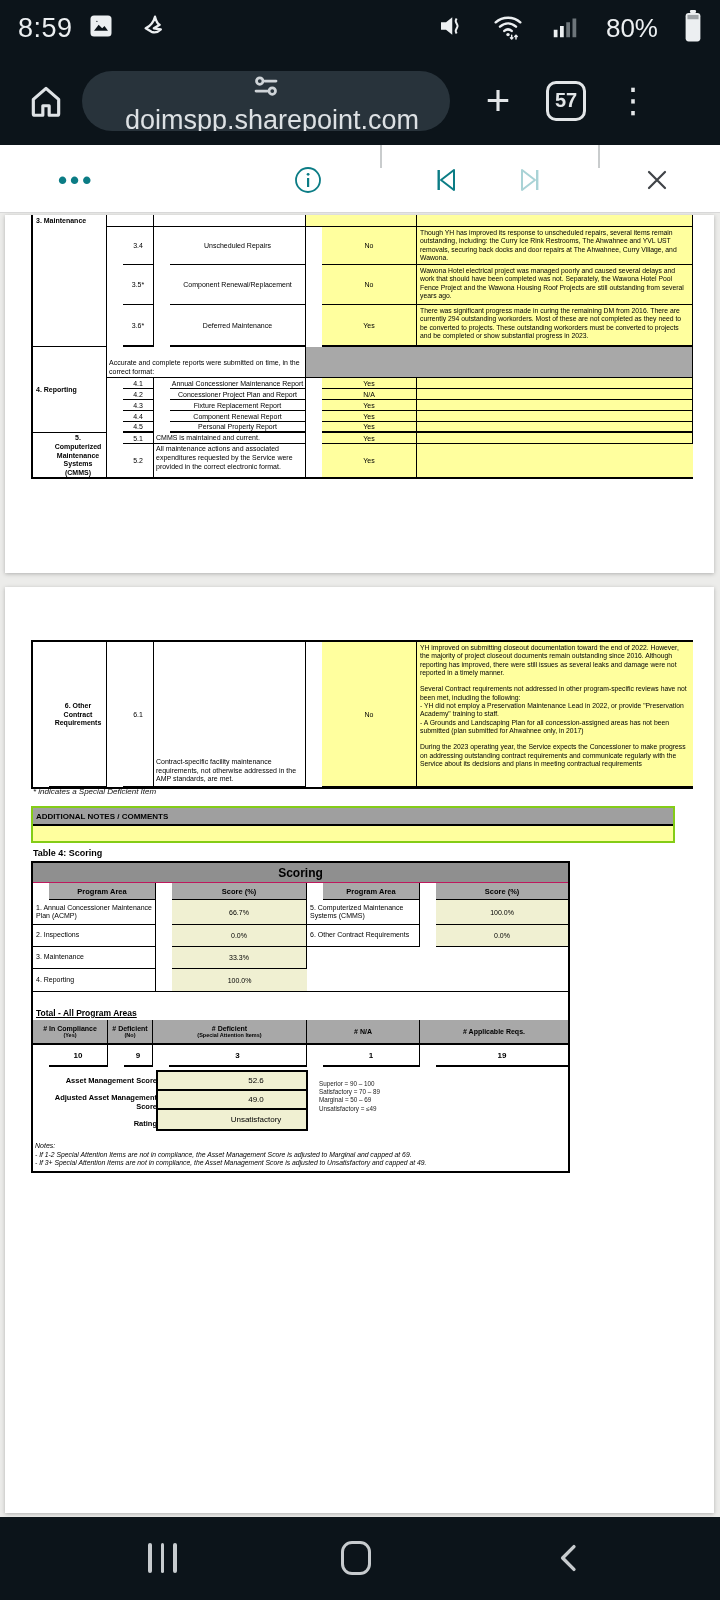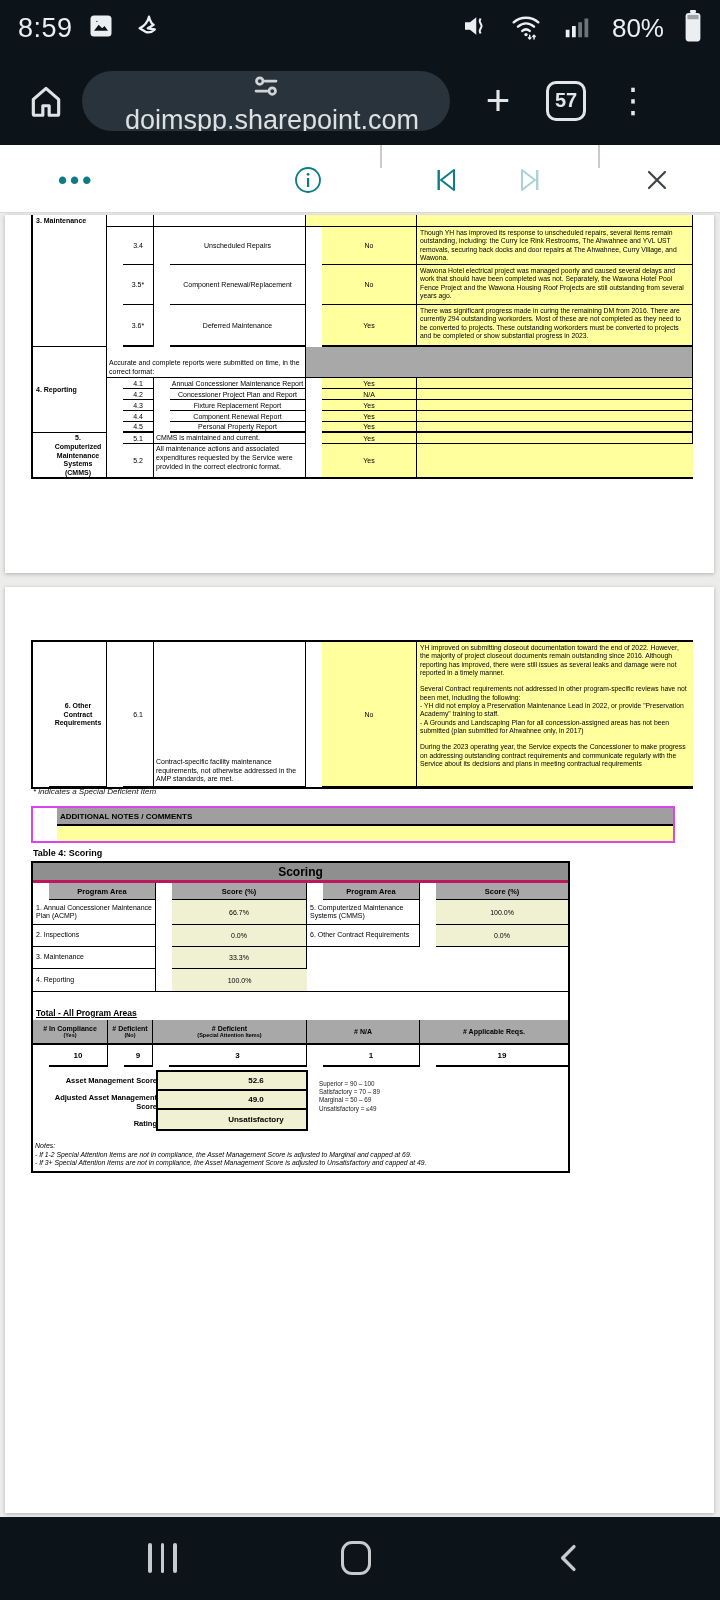--- a/index.html
+++ b/index.html
@@ -2,21 +2,21 @@
 <html><head>
 <meta charset="utf-8">
 <style>
   * { margin:0; padding:0; box-sizing:border-box; }
   html,body { width:720px; height:1600px; }
   body { font-family:"Liberation Sans", sans-serif; background:#ececea; position:relative; overflow:hidden; }
 
   
   .status-bar { position:absolute; top:0; left:0; width:720px; height:56px; background:#0c141a; color:#eceff1; display:flex; align-items:center; padding:0 18px; }
   .status-time { font-size:27px; font-weight:400; letter-spacing:0.5px; margin-right:14px; }
-  .status-left-icons, .status-right-icons { display:flex; align-items:center; gap:20px; }
+  .status-left-icons, .status-right-icons { display:flex; align-items:center; gap:26px; }
   .status-right-icons { margin-left:auto; }
   .status-pct { font-size:26px; }
 
   .browser-bar { position:absolute; top:56px; left:0; width:720px; height:89px; background:#0c141a; display:flex; align-items:center; }
   .home-btn { margin-left:24px; width:44px; height:44px; display:flex; align-items:center; justify-content:center; }
   .url-pill { margin-left:14px; width:368px; height:60px; background:#28333b; border-radius:30px; display:flex; align-items:center; padding:0 18px;flex-direction:column; }
   .url-text { color:#dde1e4; font-size:27px; margin-left:12px; white-space:nowrap; overflow:hidden; }
   .plus-btn { margin-left:26px; color:#e3e6e8; font-size:42px; font-weight:300; line-height:1; width:44px; text-align:center; }
   .tab-btn { margin-left:26px; width:40px; height:40px; border:3px solid #e3e6e8; border-radius:10px; color:#e3e6e8; font-size:20px; font-weight:700; display:flex; align-items:center; justify-content:center; }
   .menu-btn { margin-left:30px; color:#e3e6e8; font-size:34px; letter-spacing:0; line-height:0.55; text-align:center; width:30px; }
@@ -47,50 +47,50 @@
 
   
   .t1 { position:absolute; left:26px; top:0; width:662px; grid-template-columns:74px 47px 152px 111px 276px; grid-template-rows:12px 38px 40px 42px 31px 11px 11px 11px 11px 11px 11px 33px; }
   
   .t2 { position:absolute; left:26px; top:53px; width:662px; border-top:2px solid #000; grid-template-columns:74px 47px 152px 111px 276px; grid-template-rows:145px; }
   .pre-line { white-space:pre-line; }
 
   .footnote { position:absolute; left:28px; top:200px; font-size:8px; font-style:italic; color:#111; }
 
   
-  .addnotes { position:absolute; left:26px; top:219px; width:644px; border:2px solid #d946ef;padding-left:24px; }
+  .addnotes { position:absolute; left:26px; top:219px; width:644px; border:2px solid #84cc16; }
   .addnotes-bar { height:18px; background:#9f9f9f; border-bottom:2px solid #000; display:flex; align-items:center; padding-left:3px; font-size:8px; font-weight:700; }
   .addnotes-row { height:15px; background:#ffff9e; }
 
   .table4-label { position:absolute; left:28px; top:261px; font-size:9px; font-weight:700; }
 
   
   .score-wrap { position:absolute; left:26px; top:274px; width:539px; border:2px solid #000; background:#fff; }
   .sc-grid { display:grid; grid-template-columns:123px 151px 113px 148px; border-bottom:1px solid #000; }
-  .sc-title { grid-column:1 / span 4; height:20px; background:#8f8f8f; display:flex; align-items:center; justify-content:center; font-size:12px; font-weight:700; border-bottom:3px solid #be185d; }
+  .sc-title { grid-column:1 / span 4; height:20px; background:#8f8f8f; display:flex; align-items:center; justify-content:center; font-size:12px; font-weight:700; border-bottom:1px solid #be185d; }
   .sc-h { height:17px; background:#a8a8a8; font-weight:700; font-size:7.5px; }
   .sc-pa { padding:2px 2px 2px 3px; font-size:7px; line-height:1.2; display:flex; align-items:center; }
   .sc-score { background:#f0f0d2; font-size:7px; }
   .r25 { height:25px; } .r22 { height:22px; }
   .sc-empty { grid-row:span 2; border-right:none; border-bottom:none; background:#fff; }
 
   .total-head { height:28px; position:relative; }
   .total-title { position:absolute; left:3px; bottom:2px; font-size:8.5px; font-weight:700; text-decoration:underline; }
 
   .tot-grid { display:grid; grid-template-columns:75px 45px 154px 113px 148px;border-radius:11px; }
   .tot-h { height:25px; background:#a8a8a8; display:flex; flex-direction:column; align-items:center; justify-content:center; font-weight:700; text-align:center; }
   .tot-h .m { font-size:7px; } .tot-h .s { font-size:5.5px; }
   .tot-v { height:22px; font-weight:700; font-size:8px; border-bottom:2px solid #000; }
 
   .asset-area { position:relative; height:74px; }
   .asset-labels { position:absolute; left:4px; top:4px; width:120px; }
   .asset-label { font-size:7.5px; font-weight:700; text-align:right; line-height:1.15; display:flex; align-items:center; justify-content:flex-end; }
   .al1 { height:21px; } .al2 { height:22px; } .al3 { height:21px; }
   .asset-boxes { position:absolute; left:123px; top:3px; width:152px; border:2px solid #000; }
-  .asset-box { height:19px; background:#f0f0d2; display:flex; align-items:center; justify-content:center; font-size:8px; font-weight:700; border-bottom:2px solid #000;padding-left:48px; }
+  .asset-box { height:19px; background:#f0f0d2; display:flex; align-items:center; justify-content:center; font-size:8px; font-weight:400; border-bottom:2px solid #000;padding-left:48px; }
   .asset-box:last-child { border-bottom:none; }
   .legend { position:absolute; left:286px; top:13px; font-size:6.3px; line-height:1.3; color:#222; }
   .notes { padding:1px 3px 3px 2px; font-style:italic; font-size:6.8px; line-height:1.25; }
   .notes-title { font-size:7px; }
 
   
   .nav-bar { position:absolute; top:1517px; left:0; width:720px; height:83px; background:#0c141a; }
   .nav-recents { position:absolute; left:148px; top:26px; display:flex; gap:9px; }
   .nav-recents span { width:3.5px; height:30px; background:#c7cbce; border-radius:2px; }
   .nav-home { position:absolute; left:341px; top:24px; width:30px; height:34px; border:3.5px solid #c7cbce; border-radius:11px; }

